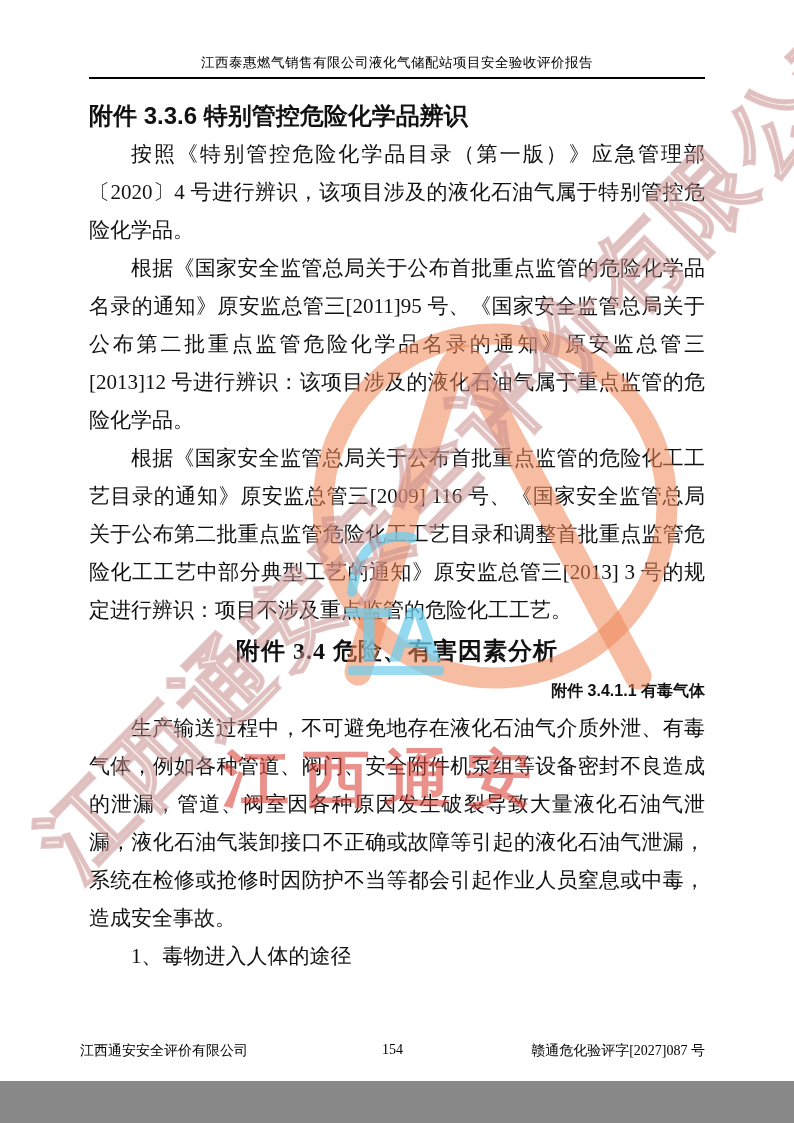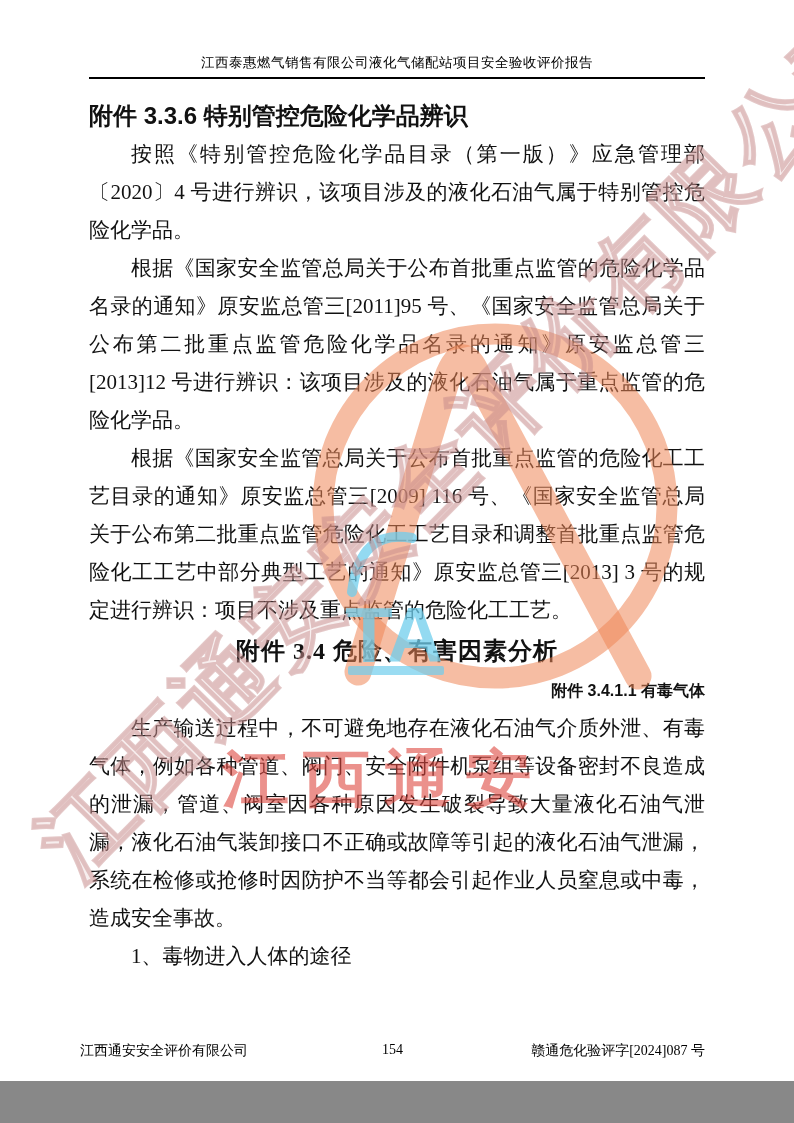--- a/index.html
+++ b/index.html
@@ -102,16 +102,16 @@
     <rect x="58" y="356" width="96" height="9" rx="2" fill="rgba(111,205,236,0.70)"></rect>
   </svg>
 
   <div class="wm wm-horizontal">江西通安</div>
 
   <div class="wm wm-diagonal">江西通安安全评价有限公司</div>
 
   <div class="page-footer">
     <span class="center">154</span>
     <span class="left">江西通安安全评价有限公司</span>
-    <span class="right">赣通危化验评字[2024]087 号</span>
+    <span class="right">赣通危化验评字[2027]087 号</span>
   </div>
 
 </div>
 
 </body></html>

